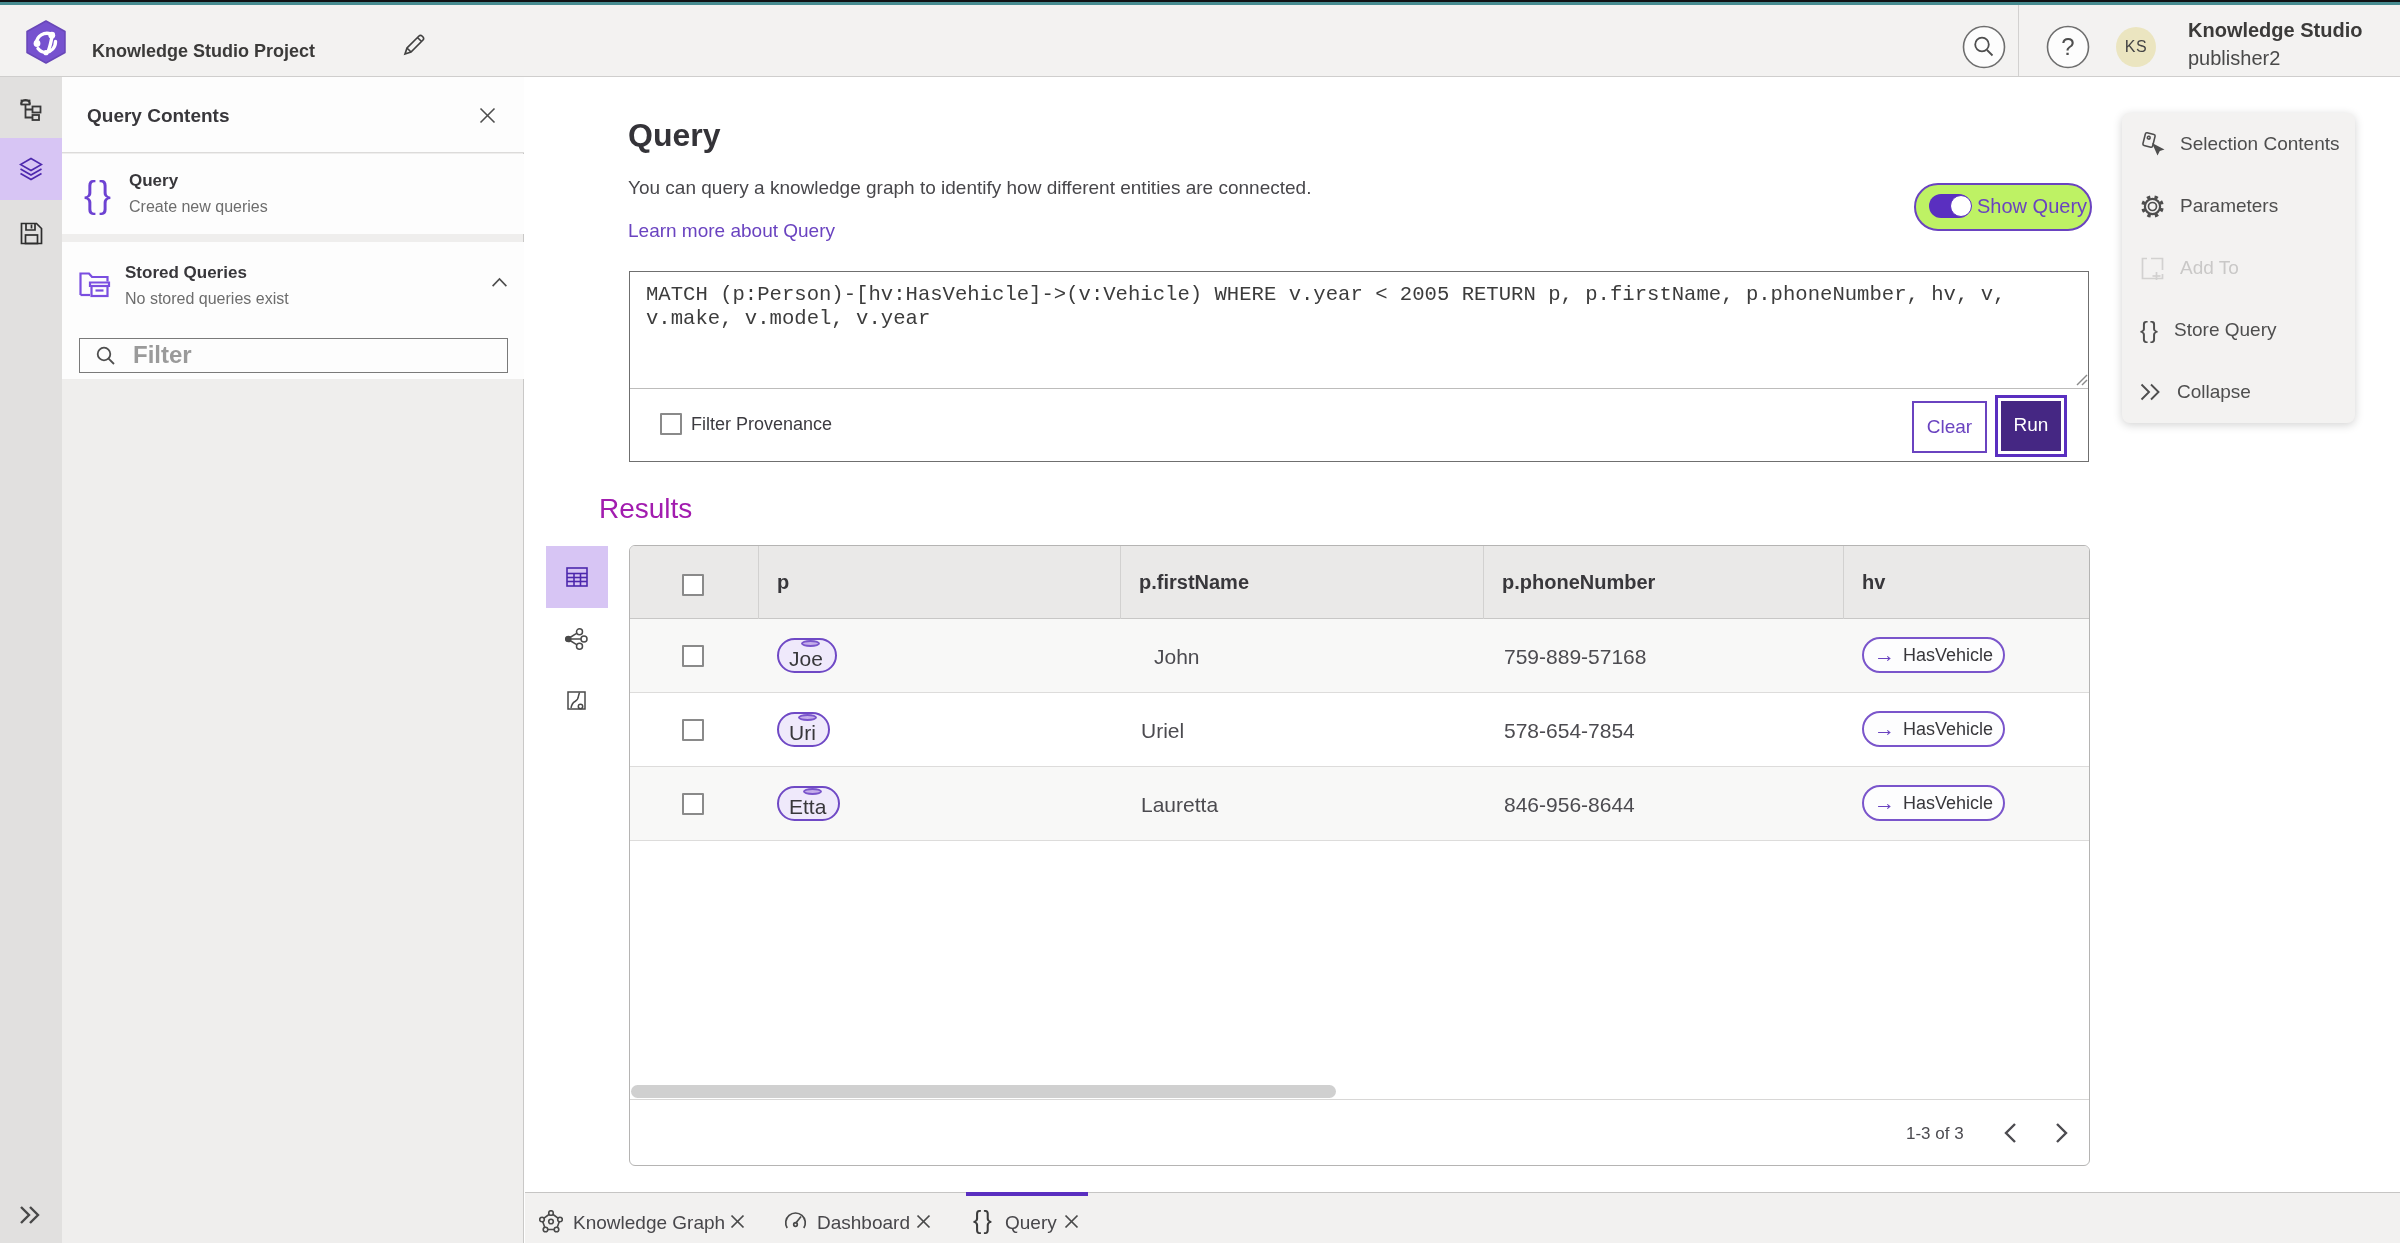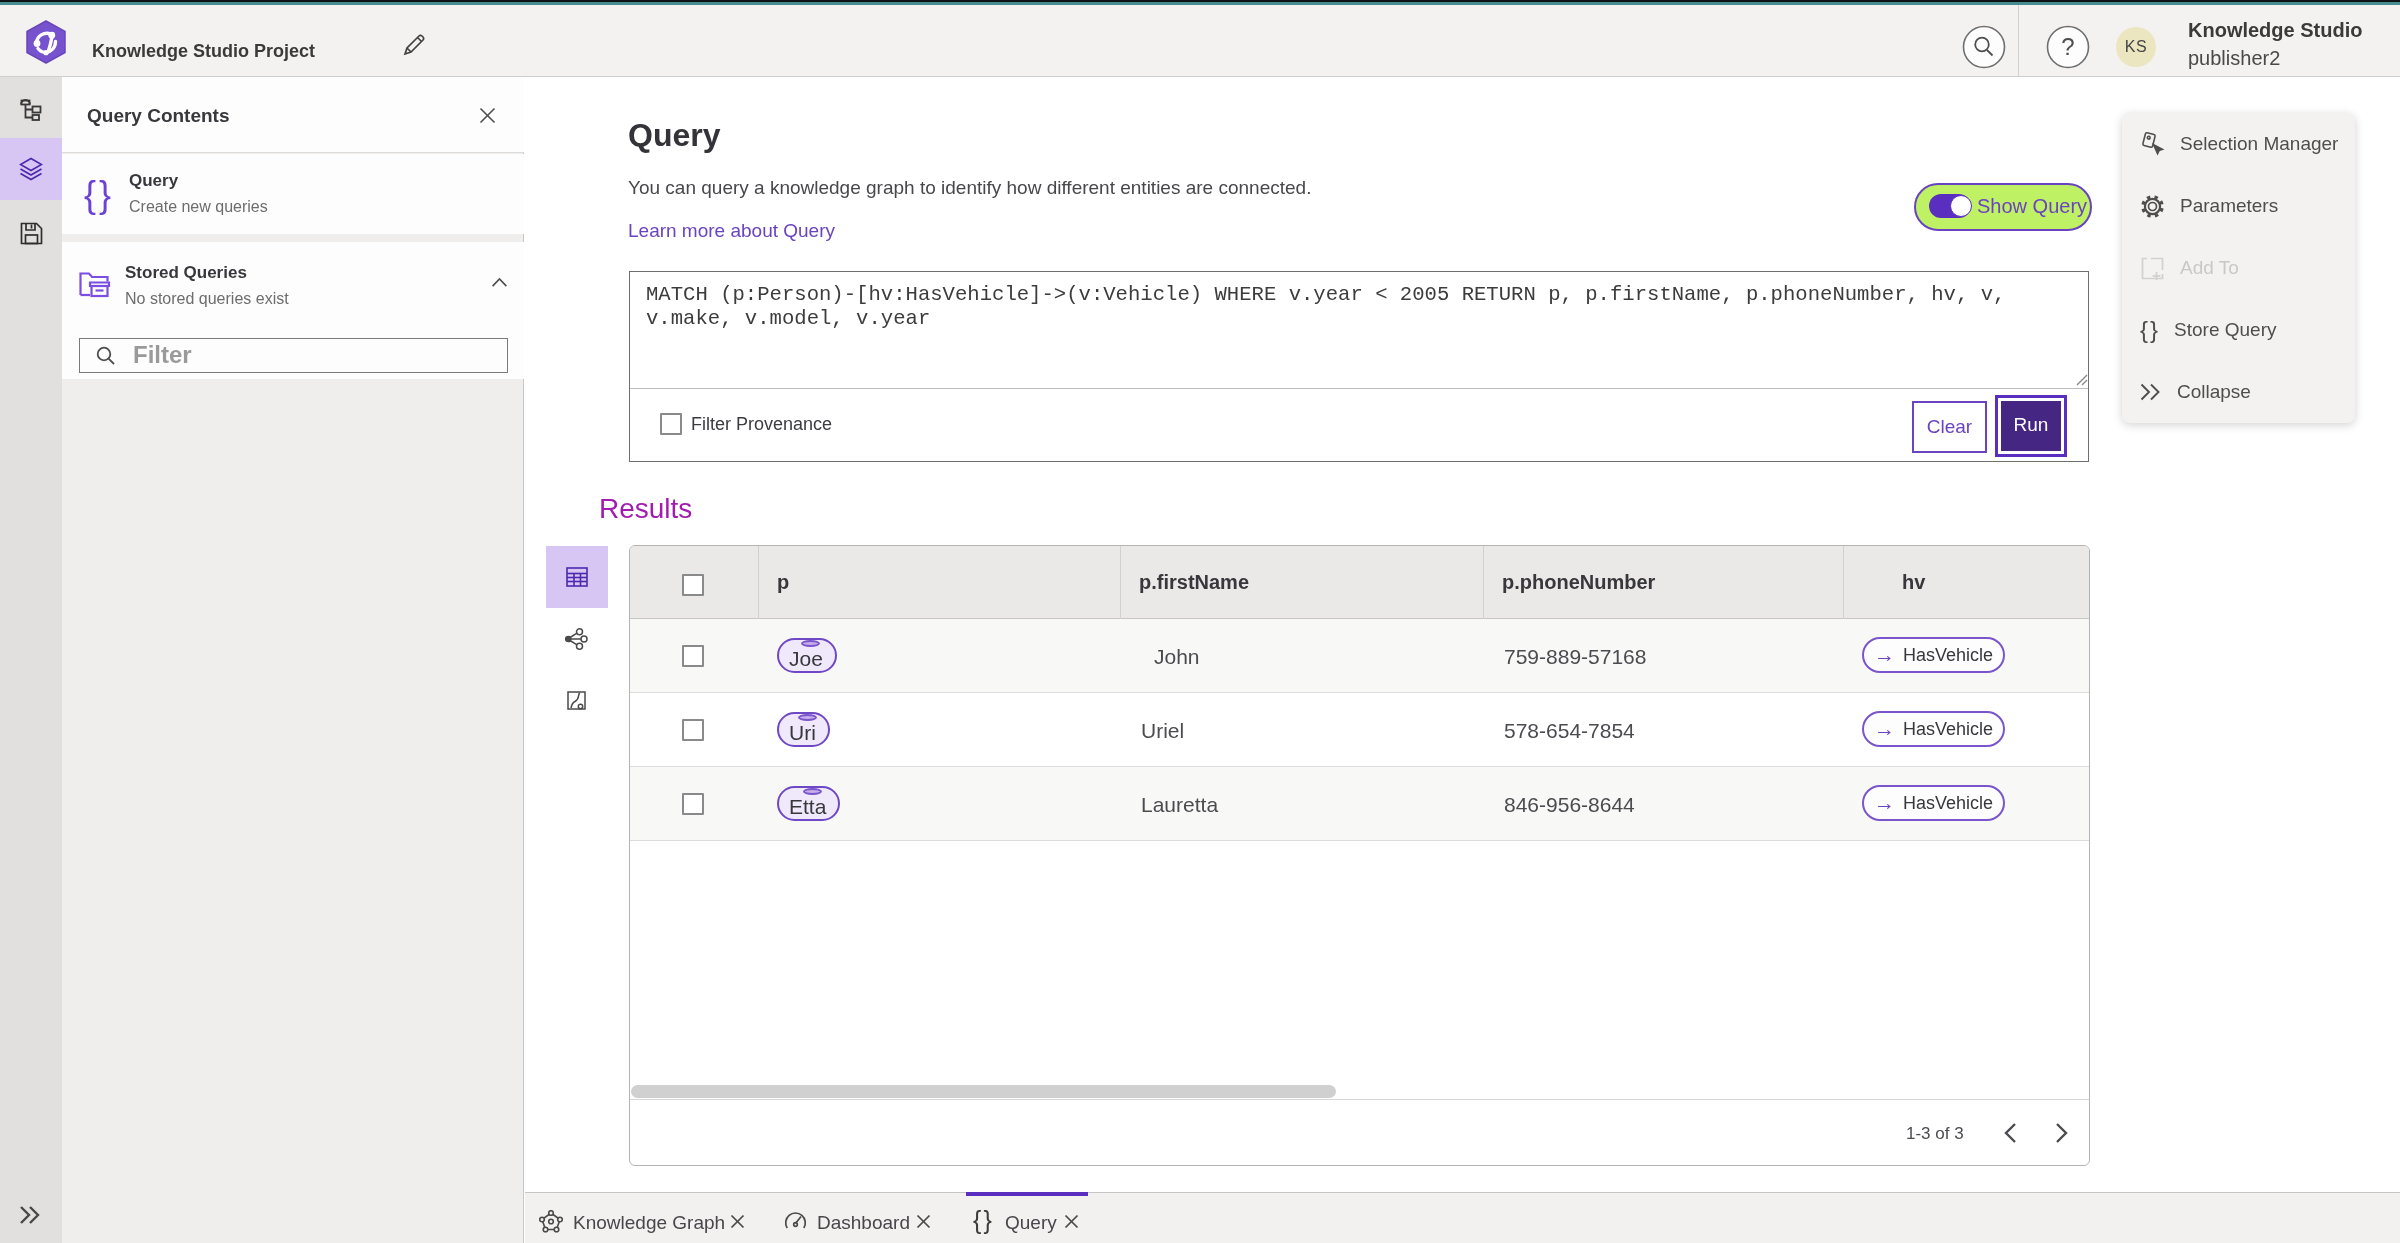--- a/index.html
+++ b/index.html
@@ -208,21 +208,21 @@
       <circle cx="13.5" cy="15.5" r="2.2"></circle>
     </g>
   </svg>
 
   <div class="abs" style="left:629px;top:545px;width:1461px;height:621px;border:1px solid #b5b4b3;border-radius:6px;box-sizing:border-box;background:#fff;overflow:hidden;">
 
     <div class="abs" style="left:0;top:0;width:1459px;height:73px;background:#eae9e8;border-bottom:1px solid #c8c7c6;box-sizing:border-box;">
       <div class="hdrcell" style="left:147px;top:25px;">p</div>
       <div class="hdrcell" style="left:509px;top:25px;">p.firstName</div>
       <div class="hdrcell" style="left:872px;top:25px;">p.phoneNumber</div>
-      <div class="hdrcell" style="left:1232px;top:25px;margin-left:40px;">hv</div>
+      <div class="hdrcell" style="left:1232px;top:25px;">hv</div>
     </div>
     <div class="cb" style="left:52px;top:28px;"></div>
 
     <div class="abs" style="left:128px;top:0;width:1px;height:295px;background:#d2d1d0;"></div>
     <div class="abs" style="left:490px;top:0;width:1px;height:295px;background:#d2d1d0;"></div>
     <div class="abs" style="left:853px;top:0;width:1px;height:295px;background:#d2d1d0;"></div>
     <div class="abs" style="left:1213px;top:0;width:1px;height:295px;background:#d2d1d0;"></div>
 
     <div class="abs" style="left:0;top:73px;width:1459px;height:74px;background:#f8f8f7;border-bottom:1px solid #dddcdb;box-sizing:border-box;"></div>
     <div class="abs" style="left:0;top:147px;width:1459px;height:74px;background:#fff;border-bottom:1px solid #dddcdb;box-sizing:border-box;"></div>
@@ -318,21 +318,21 @@
 
   <div class="abs" style="left:2122px;top:113px;width:233px;height:310px;background:#f3f2f1;border-radius:8px;box-shadow:0 2px 10px rgba(0,0,0,0.18);">
     <div class="mitem">
       <svg width="27" height="27" viewBox="0 0 27 27">
         <g fill="none" stroke="#4e4e4e" stroke-width="1.6">
           <rect x="5" y="2.5" width="10" height="13" rx="1.5" transform="rotate(14 10 9)"></rect>
           <circle cx="9.2" cy="6.8" r="1.4" transform="rotate(14 10 9)"></circle>
         </g>
         <path d="M13 12 L 18.5 24.5 L 20.8 20 L 25.5 18.5 Z" fill="#4e4e4e"></path>
       </svg>
-      <span>Selection Manager</span>
+      <span>Selection Contents</span>
     </div>
     <div class="mitem">
       <svg width="27" height="27" viewBox="0 0 27 27">
         <g fill="none" stroke="#4e4e4e" stroke-width="1.7">
           <circle cx="13.5" cy="13.5" r="4.0"></circle>
           <circle cx="13.5" cy="13.5" r="7.6" stroke-width="2.2"></circle>
           <circle cx="13.5" cy="13.5" r="9.6" stroke-dasharray="3.4 4.14" stroke-width="3.4" transform="rotate(10 13.5 13.5)"></circle>
         </g>
       </svg>
       <span>Parameters</span>

